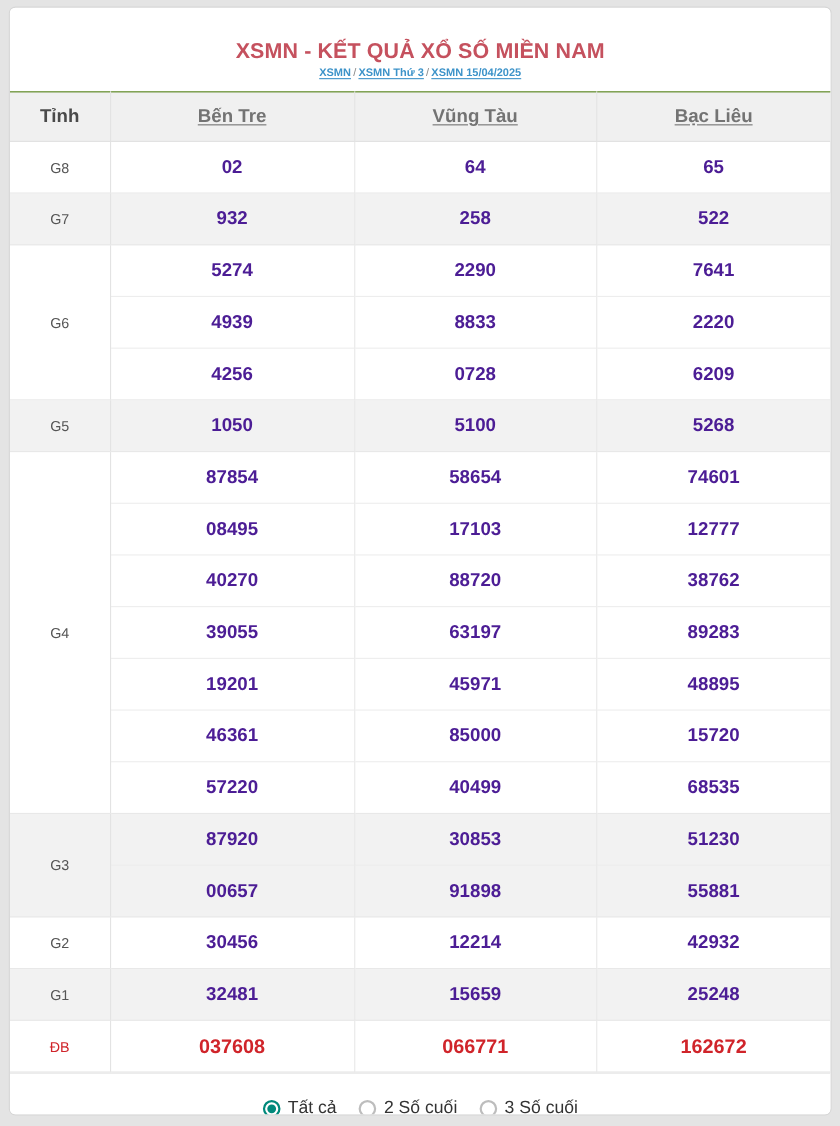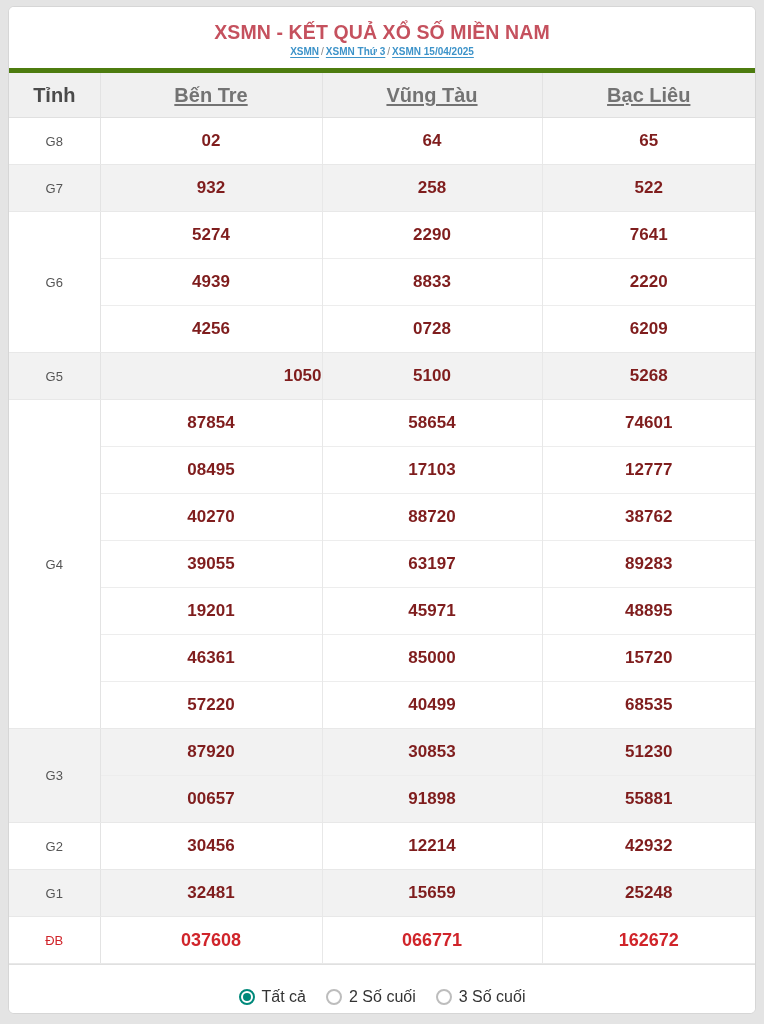--- a/index.html
+++ b/index.html
@@ -30,20 +30,21 @@
     padding-bottom: 10px;
     text-align: center;
     background: #ffffff;
   }
   .page-title {
     font-size: 19.5px;
     font-weight: 700;
     color: #c5515e;
     letter-spacing: 0.1px;
     line-height: 1.3;
+    margin-top: 15px;
   }
   .breadcrumb {
     font-size: 10px;
     font-weight: 700;
     color: #6d6d6d;
     line-height: 1.3;
   }
   .breadcrumb a {
     color: #3d93c9;
     text-decoration: underline;
@@ -60,25 +61,25 @@
     border-collapse: collapse;
     table-layout: fixed;
   }
   table.results col.c0 { width: 91px; }
   table.results col.c1 { width: 222px; }
   table.results col.c2 { width: 220px; }
   table.results col.c3 { width: 213px; }
 
   thead th {
     background: #f0f0f0;
-    border-top: 5px solid #4d7c0f;
+    border-top: 1px solid #4d7c0f;
     border-bottom: 1px solid #e0e0e0;
     border-right: 1px solid #e3e3e3;
     height: 44px;
-    font-size: 20px;
+    font-size: 17px;
     font-weight: 700;
     text-align: center;
     vertical-align: middle;
     padding: 0;
   }
   thead th:last-child { border-right: none; }
   thead th.lbl {
     color: #4a4a4a;
   }
   thead th a {
@@ -87,21 +88,21 @@
     text-underline-offset: 2px;
     cursor: pointer;
   }
 
   tbody td {
     text-align: center;
     vertical-align: middle;
     padding: 0;
     font-size: 17px;
     font-weight: 700;
-    color: #7f1d1d;
+    color: #4c1d95;
     border-right: 1px solid #e8e8e8;
     border-bottom: 1px solid #e8e8e8;
   }
   tbody td:last-child { border-right: none; }
   tbody td.glabel {
     font-size: 13px;
     font-weight: 400;
     color: #555555;
     border-right: 1px solid #e3e3e3;
   }
@@ -222,21 +223,21 @@
             <div class="subrow">0728</div>
           </td>
           <td>
             <div class="subrow">7641</div>
             <div class="subrow">2220</div>
             <div class="subrow">6209</div>
           </td>
         </tr>
         <tr class="alt">
           <td class="glabel">G5</td>
-          <td style="height: 46px; text-align: right;">1050</td>
+          <td style="height: 46px;">1050</td>
           <td style="height: 46px;">5100</td>
           <td style="height: 46px;">5268</td>
         </tr>
         <tr>
           <td class="glabel">G4</td>
           <td>
             <div class="subrow">87854</div>
             <div class="subrow">08495</div>
             <div class="subrow">40270</div>
             <div class="subrow">39055</div>

